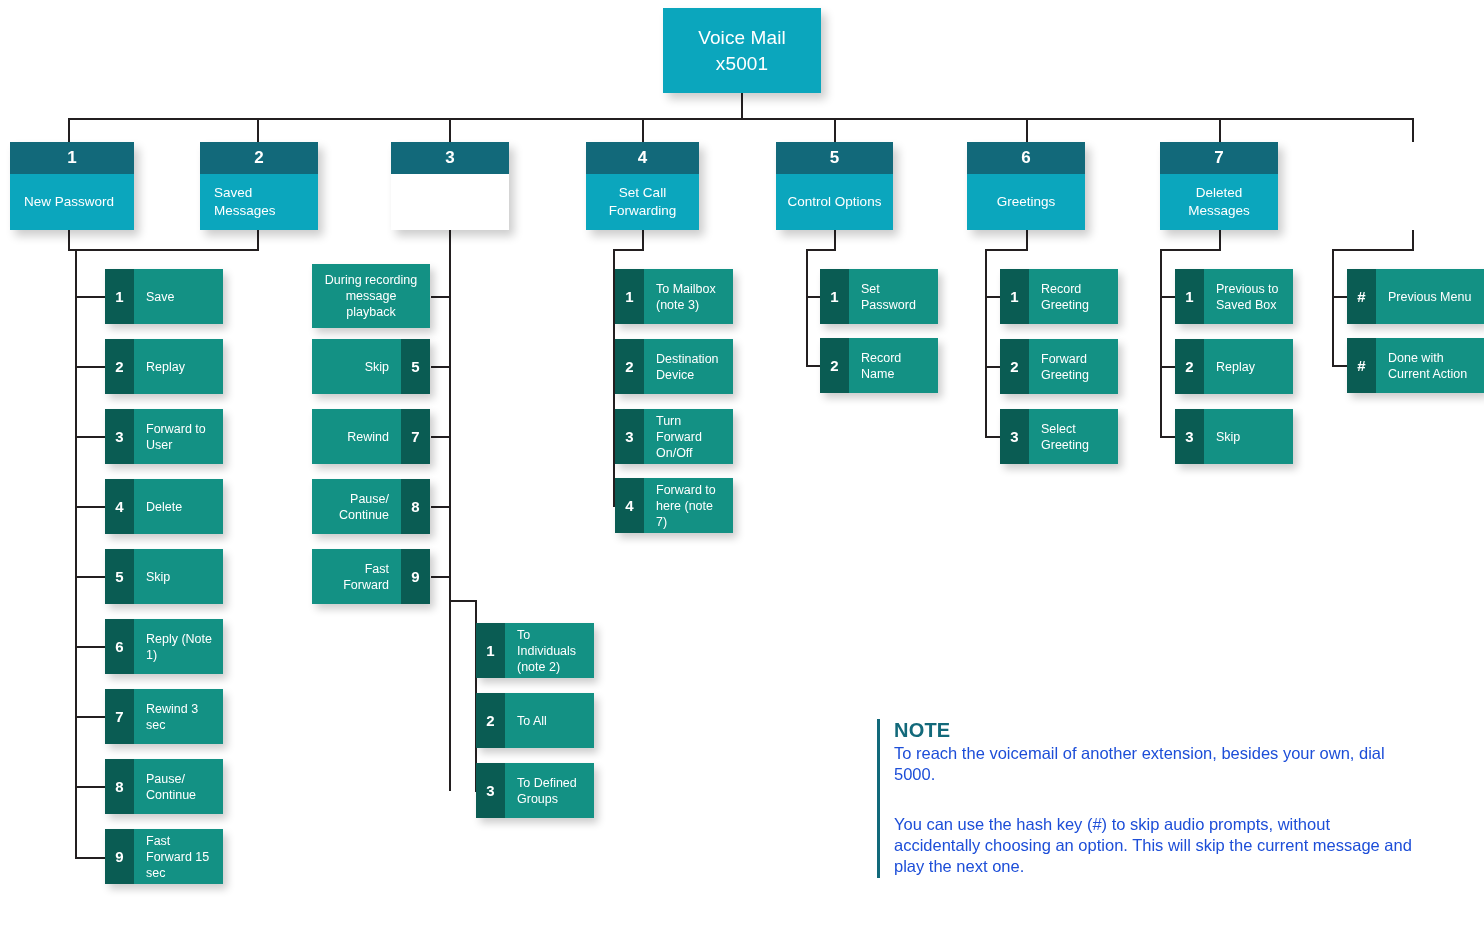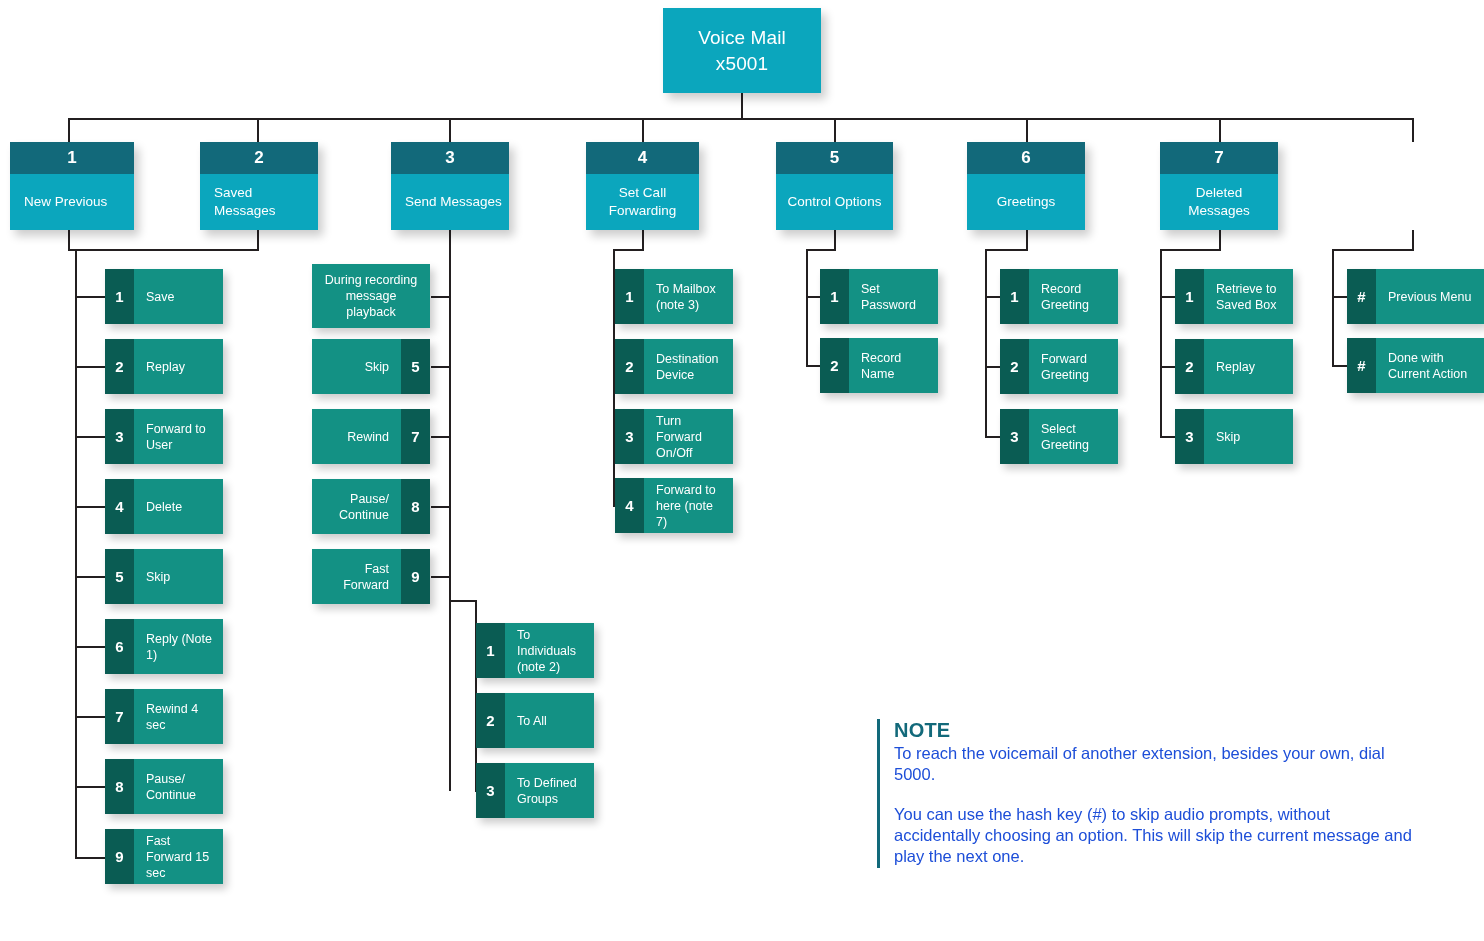--- a/index.html
+++ b/index.html
@@ -141,21 +141,21 @@
     font-size: 20px;
     letter-spacing: .2px;
     margin-bottom: 1px;
   }
   .note p {
     margin: 0;
     color: #1d4ed8;
     font-size: 16.5px;
     line-height: 1.28;
   }
-  .note p.gap { margin-top: 19px; }
+  .note p.gap { margin-top: 29px; }
 </style>
 </head>
 <body>
 
 <div id="canvas">
 
   <div class="line v" style="left:741px; top:92px; height:27px;"></div>
 
   <div class="line h" style="left:68px; top:118px; width:1346px;"></div>
 
@@ -229,29 +229,28 @@
   <div class="line h" style="left:1332px; top:296px; width:15px;"></div>
   <div class="line h" style="left:1332px; top:365px; width:15px;"></div>
 
   <div class="root-box" style="left:663px; top:8px; width:158px; height:85px;">
     <div>Voice Mail</div>
     <div>x5001</div>
   </div>
 
   <div class="top-box wide-left" style="left:10px; top:142px; width:124px; height:88px;">
     <div class="hdr">1</div>
-    <div class="body">New Previous</div>
+    <div class="body">New Password</div>
   </div>
   <div class="top-box wide-left" style="left:200px; top:142px; width:118px; height:88px;">
     <div class="hdr">2</div>
     <div class="body">Saved Messages</div>
   </div>
   <div class="top-box wide-left" style="left:391px; top:142px; width:118px; height:88px;">
     <div class="hdr">3</div>
-    <div class="body">Send Messages</div>
   </div>
   <div class="top-box" style="left:586px; top:142px; width:113px; height:88px;">
     <div class="hdr">4</div>
     <div class="body">Set Call Forwarding</div>
   </div>
   <div class="top-box" style="left:776px; top:142px; width:117px; height:88px;">
     <div class="hdr">5</div>
     <div class="body">Control Options</div>
   </div>
   <div class="top-box" style="left:967px; top:142px; width:118px; height:88px;">
@@ -282,21 +281,21 @@
   <div class="leaf" style="left:105px; top:549px; width:118px; height:55px;">
     <div class="key">5</div>
     <div class="txt">Skip</div>
   </div>
   <div class="leaf" style="left:105px; top:619px; width:118px; height:55px;">
     <div class="key">6</div>
     <div class="txt">Reply (Note 1)</div>
   </div>
   <div class="leaf" style="left:105px; top:689px; width:118px; height:55px;">
     <div class="key">7</div>
-    <div class="txt">Rewind 4 sec</div>
+    <div class="txt">Rewind 3 sec</div>
   </div>
   <div class="leaf" style="left:105px; top:759px; width:118px; height:55px;">
     <div class="key">8</div>
     <div class="txt">Pause/ Continue</div>
   </div>
   <div class="leaf" style="left:105px; top:829px; width:118px; height:55px;">
     <div class="key">9</div>
     <div class="txt">Fast Forward 15 sec</div>
   </div>
 
@@ -367,21 +366,21 @@
     <div class="key">2</div>
     <div class="txt">Forward Greeting</div>
   </div>
   <div class="leaf" style="left:1000px; top:409px; width:118px; height:55px;">
     <div class="key">3</div>
     <div class="txt">Select Greeting</div>
   </div>
 
   <div class="leaf" style="left:1175px; top:269px; width:118px; height:55px;">
     <div class="key">1</div>
-    <div class="txt">Retrieve to Saved Box</div>
+    <div class="txt">Previous to Saved Box</div>
   </div>
   <div class="leaf" style="left:1175px; top:339px; width:118px; height:55px;">
     <div class="key">2</div>
     <div class="txt">Replay</div>
   </div>
   <div class="leaf" style="left:1175px; top:409px; width:118px; height:55px;">
     <div class="key">3</div>
     <div class="txt">Skip</div>
   </div>
 

